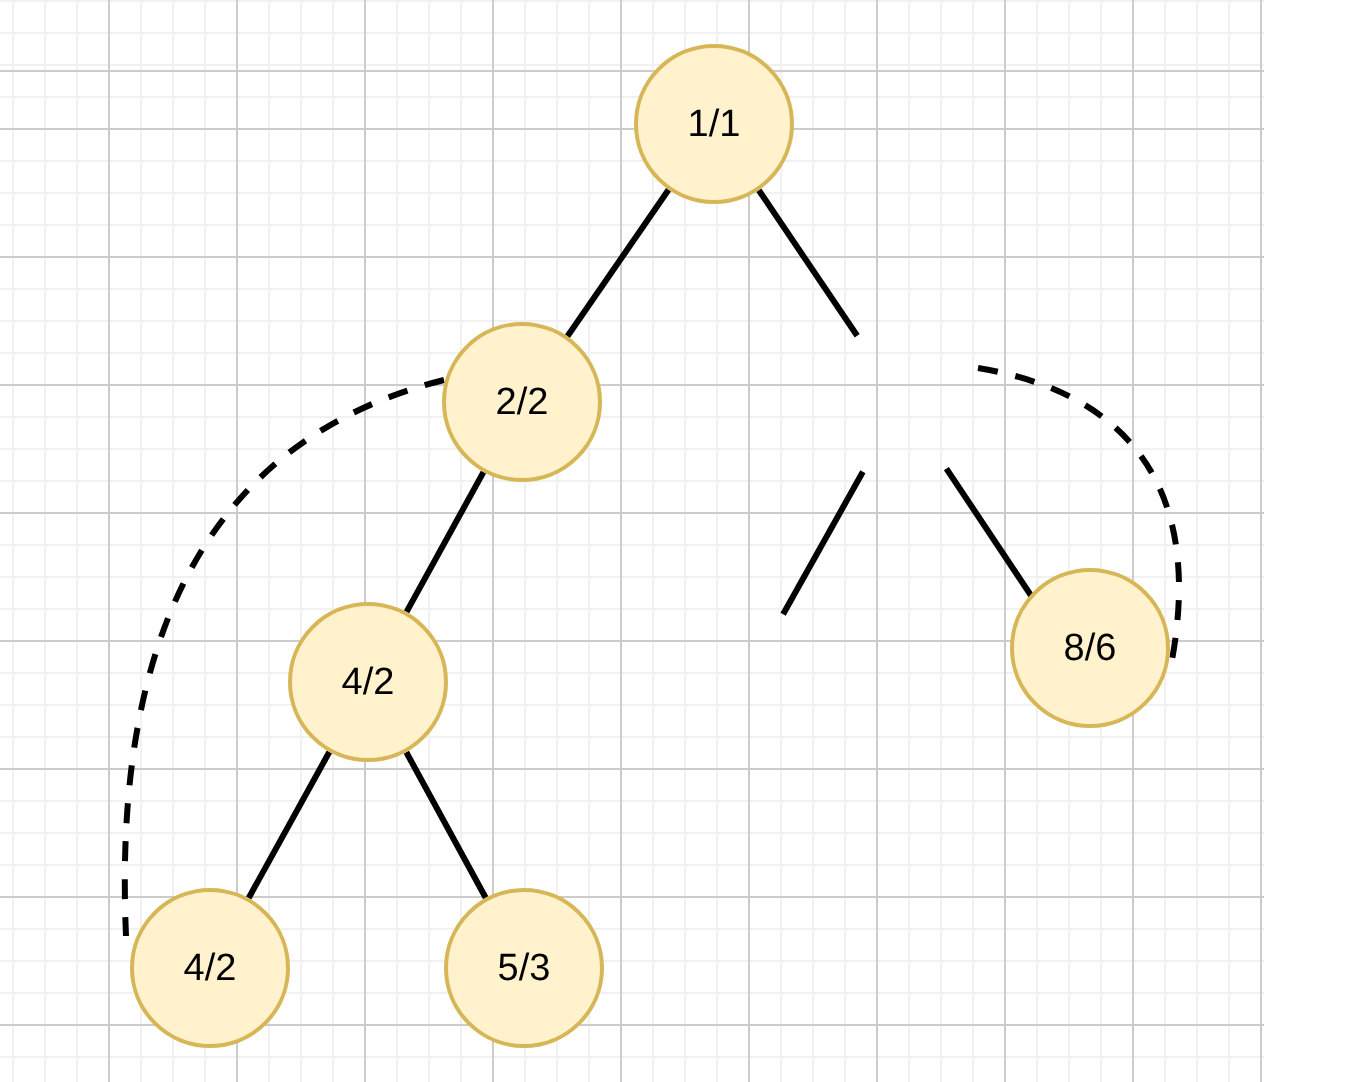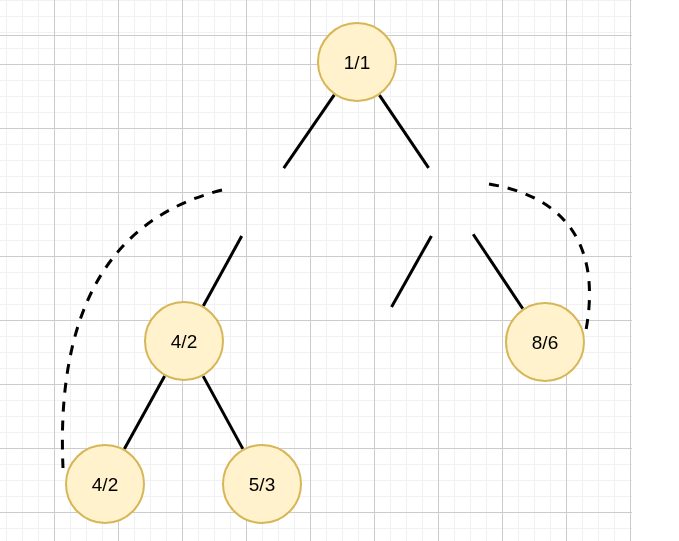--- a/index.html
+++ b/index.html
@@ -55,17 +55,18 @@
       <line x1="379.4075644638173" y1="95.13459000500643" x2="428.5924355361827" y2="167.86540999499357" stroke="#000000" stroke-width="3"></line>
       <line x1="241.72325000911377" y1="236.0486363470659" x2="203.27674999088623" y2="305.9513636529341" stroke="#000000" stroke-width="3"></line>
       <line x1="164.6574915291398" y1="376.0123887510507" x2="124.34250847086018" y2="448.9876112489493" stroke="#000000" stroke-width="3"></line>
       <line x1="203.15408522722294" y1="376.1158229165754" x2="242.84591477277706" y2="448.8841770834246" stroke="#000000" stroke-width="3"></line>
       <line x1="431.44832947730146" y1="235.89601954051264" x2="391.55167052269854" y2="307.1039804594874" stroke="#000000" stroke-width="3"></line>
       <line x1="473.1880078490092" y1="234.28201177351374" x2="522.8119921509908" y2="308.7179882264862" stroke="#000000" stroke-width="3"></line>
       <path d="M 222 190 C 110 218 56 310 63 468" fill="none" stroke="#000000" stroke-width="3" stroke-dasharray="10 9"></path>
       <path d="M 489 184 C 562 196 602 242 586 330" fill="none" stroke="#000000" stroke-width="3" stroke-dasharray="10 9"></path>
     </svg>
   <div class="node" style="left: 317px; top: 22px;">1/1</div>
+  <div class="node" style="left: 221px; top: 161px;">2/2</div>
   <div class="node" style="left: 144px; top: 301px;">4/2</div>
-  <div class="node" style="left: 505px; top: 302px;">8/6</div>
+  <div class="node" style="left: 505px; top: 284px;">8/6</div>
   <div class="node" style="left: 65px; top: 444px;">4/2</div>
   <div class="node" style="left: 222px; top: 444px;">5/3</div>
 </div>
 
 </body></html>

